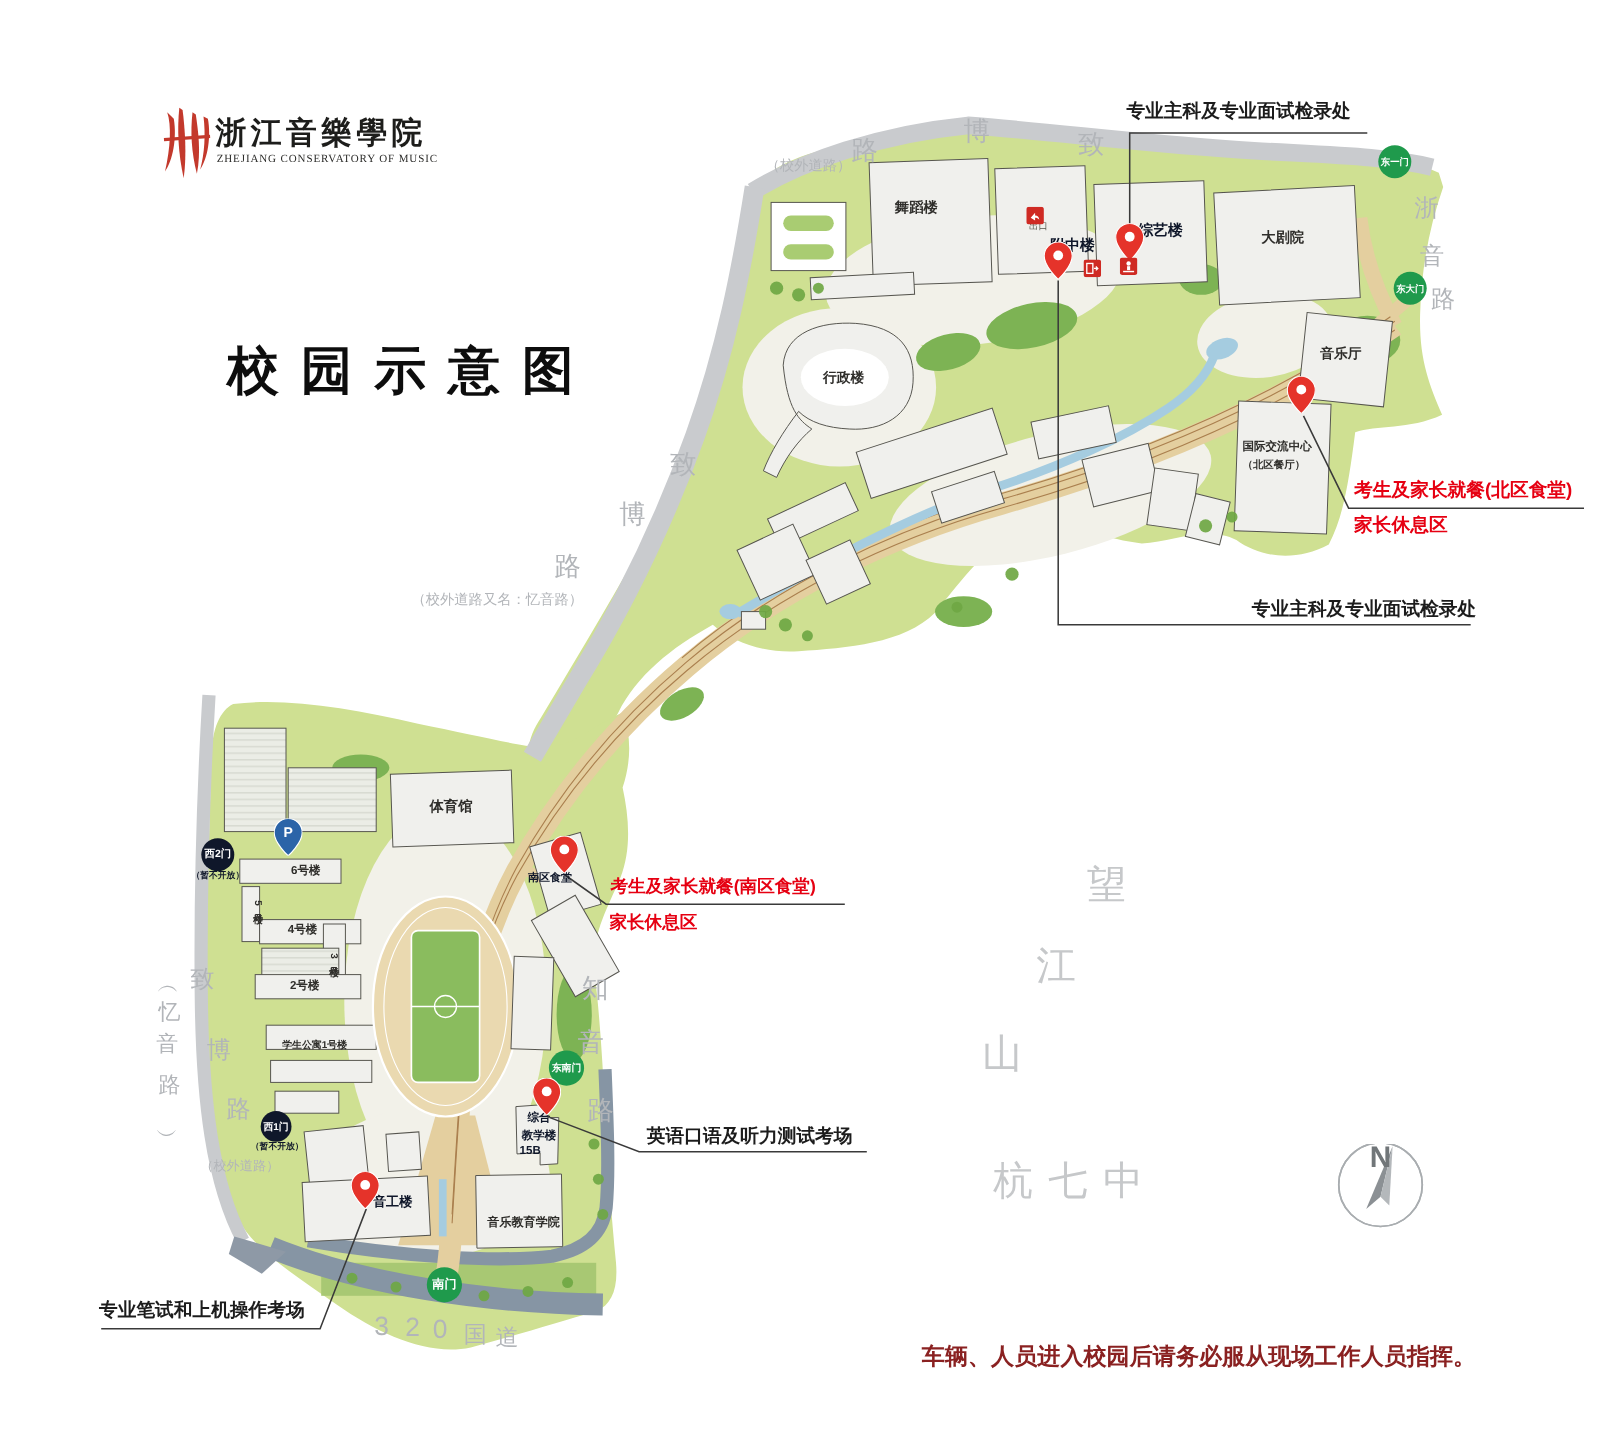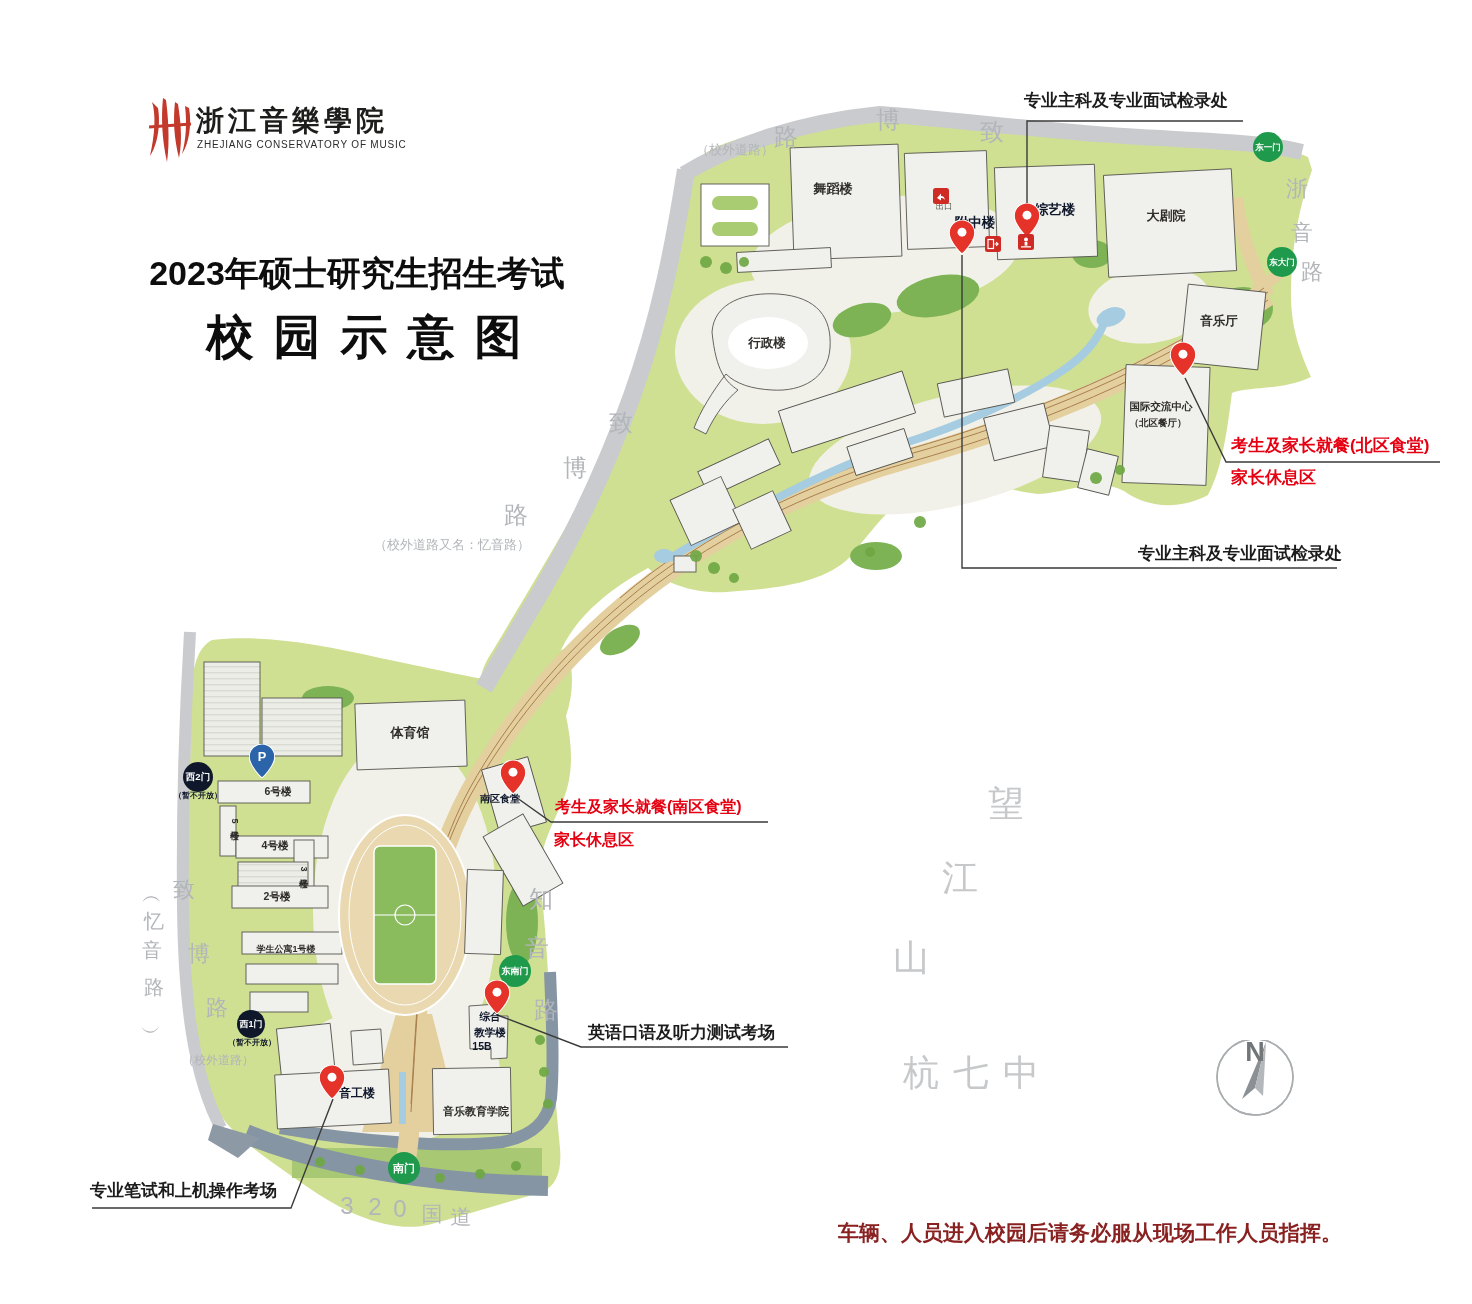--- a/index.html
+++ b/index.html
@@ -24,21 +24,21 @@
   .gate{position:absolute;border-radius:50%;color:#fff;display:flex;align-items:center;
         justify-content:center;font-weight:bold;text-align:center;line-height:1;}
   .gate.green{background:#1f9a4c;}
   .gate.redg{background:#0f172a;}
   
   .pin{position:absolute;width:26px;height:34px;}
   
   #logo-seal{position:absolute;left:147px;top:96px;}
   #logo-cn{position:absolute;left:196px;top:102px;font-family:"DejaVu Serif","Liberation Serif",serif;
            font-weight:bold;font-size:28px;color:#1d1d1b;letter-spacing:4px;text-align:right;}
-  #logo-en{position:absolute;left:197px;top:139px;font-family:Liberation Sans, sans-serif;
+  #logo-en{position:absolute;left:197px;top:139px;font-family:Liberation Serif, serif;
            font-size:10px;color:#2c2c2a;letter-spacing:0.8px;}
   #title1{position:absolute;left:357px;top:274px;transform:translate(-50%,-50%);
           font-size:34px;font-weight:bold;color:#0d0d0d;white-space:pre;}
   #title2{position:absolute;left:374px;top:337px;transform:translate(-50%,-50%);
           font-family:"DejaVu Serif","Liberation Serif",serif;font-size:47px;font-weight:bold;
           color:#0d0d0d;letter-spacing:20px;white-space:pre;}
   #notice{position:absolute;left:838px;top:1233px;transform:translate(0,-50%);
           font-size:21px;font-weight:bold;color:#8a2121;white-space:pre;}
   
   #compass{position:absolute;left:1216px;top:1040px;}
@@ -222,21 +222,20 @@
     <g fill="#c3392c">
       <path d="M5,6 C9,18 8,38 3,60 C10,50 14,30 11,12 Z"></path>
       <path d="M16,2 C14,22 15,44 20,66 C23,44 21,20 19,4 Z"></path>
       <path d="M28,6 C26,24 27,42 32,62 C36,42 33,22 31,8 Z"></path>
       <path d="M38,10 C40,26 39,44 35,58 C42,48 45,28 42,12 Z"></path>
       <rect x="2" y="28" width="42" height="3" transform="rotate(-4 23 29)"></rect>
     </g>
   </svg>
   <div id="logo-cn">浙江音樂學院</div>
   <div id="logo-en">ZHEJIANG CONSERVATORY OF MUSIC</div>
-  <div id="title1">2023年硕士研究生招生考试</div>
   <div id="title2">校园示意图</div>
 
   <div id="overlay">
       <div class="lbl b" style="left: 833px; top: 189px; font-size: 13px; transform: translate(-50%, -50%);">舞蹈楼</div>
       <div class="lbl b" style="left: 1166px; top: 216px; font-size: 13px; transform: translate(-50%, -50%);">大剧院</div>
       <div class="lbl b" style="left: 1219px; top: 322px; font-size: 12.5px; transform: translate(-50%, -50%);">音乐厅</div>
       <div class="lbl b" style="left: 767px; top: 344px; font-size: 12.5px; transform: translate(-50%, -50%);">行政楼</div>
       <div class="lbl b" style="left: 1161px; top: 407px; font-size: 10.5px; transform: translate(-50%, -50%);">国际交流中心</div>
       <div class="lbl b" style="left: 1158px; top: 423px; font-size: 9.5px; transform: translate(-50%, -50%);">（北区餐厅）</div>
       <div class="lbl b" style="left: 410px; top: 733px; font-size: 13px; transform: translate(-50%, -50%);">体育馆</div>

